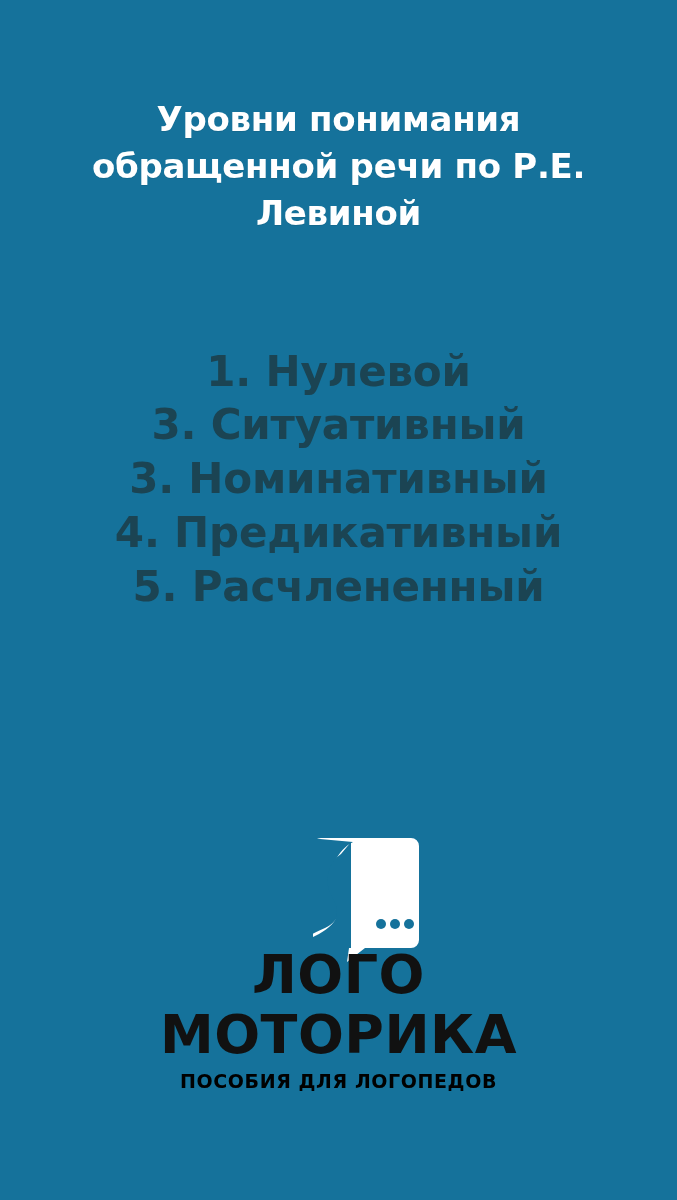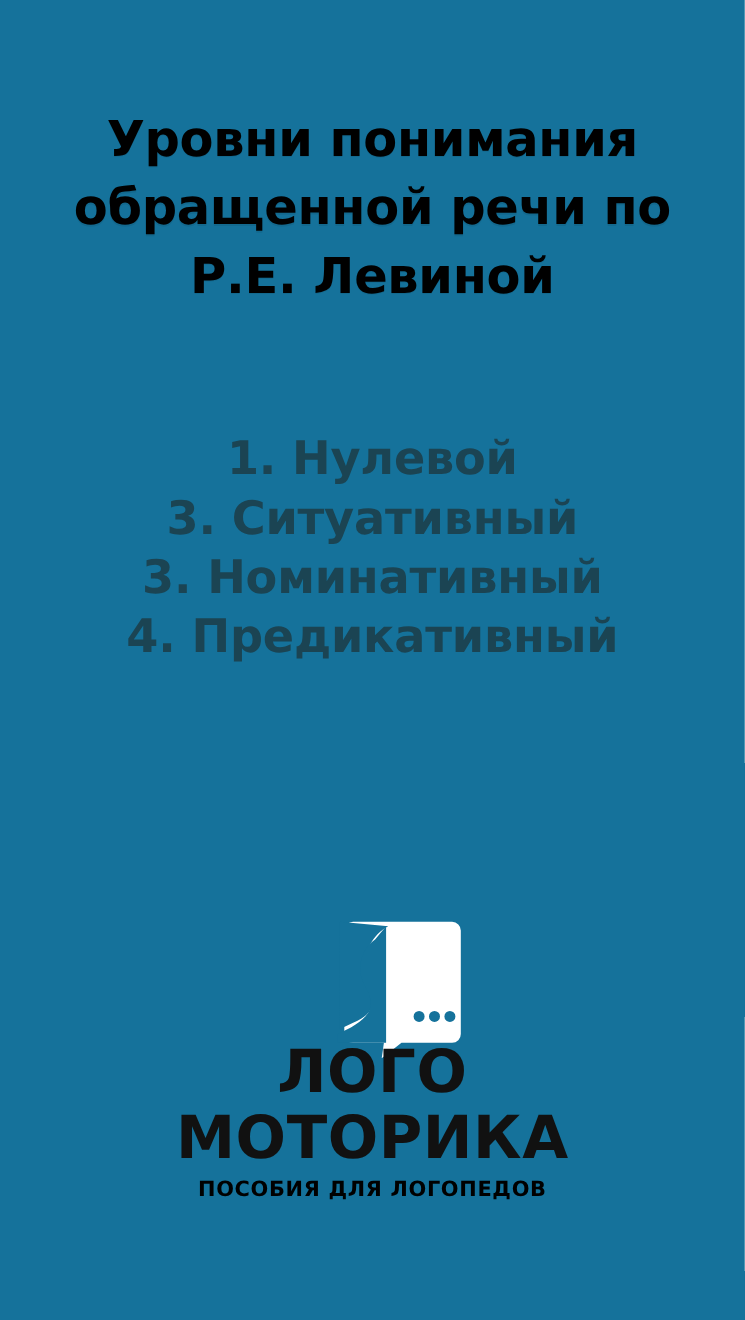--- a/index.html
+++ b/index.html
@@ -20,22 +20,22 @@
     background: #15729B;
     box-sizing: border-box;
     display: flex;
     flex-direction: column;
     align-items: center;
   }
   .title {
     margin-top: 96px;
     width: 600px;
     text-align: center;
-    color: #000000;
-    font-size: 45px;
+    color: #ffffff;
+    font-size: 34px;
     font-weight: bold;
     line-height: 1.38;
     letter-spacing: -0.3px;
     text-shadow: 0 1px 0 rgba(0,0,0,0.08);
   }
   .levels {
     margin-top: 108px;
     width: 640px;
     display: flex;
     flex-direction: column;
@@ -99,20 +99,21 @@
 
 <div class="poster">
 
   <div class="title">Уровни понимания обращенной речи по Р.Е. Левиной</div>
 
   <div class="levels">
     <div class="level-item">1. Нулевой</div>
     <div class="level-item">3. Ситуативный</div>
     <div class="level-item">3. Номинативный</div>
     <div class="level-item">4. Предикативный</div>
+    <div class="level-item">5. Расчлененный</div>
   </div>
 
   <div class="logo-block">
     <div class="logo-mark">
       <svg width="112" height="126" viewBox="0 0 112 126" xmlns="http://www.w3.org/2000/svg">
         <path d="M14 2 H104 A8 8 0 0 1 112 10 V104 A8 8 0 0 1 104 112 H58 L40 126 L42 112 H14 A8 8 0 0 1 6 104 V10 A8 8 0 0 1 14 2 Z" fill="#FFFFFF"></path>
         <path d="M46 6 C30 14 22 34 24 50 C25 60 30 66 31 74 C32 82 26 88 18 92 C12 95 6 97 2 100 L2 2 Z" fill="#15729B"></path>
         <path d="M34 18 C22 26 18 42 22 54 C25 62 30 68 30 76 C30 86 22 92 12 98 C8 100 4 102 0 104 L0 112 L44 112 L44 6 Z" fill="#15729B"></path>
         <circle cx="74" cy="88" r="5" fill="#15729B"></circle>
         <circle cx="88" cy="88" r="5" fill="#15729B"></circle>

